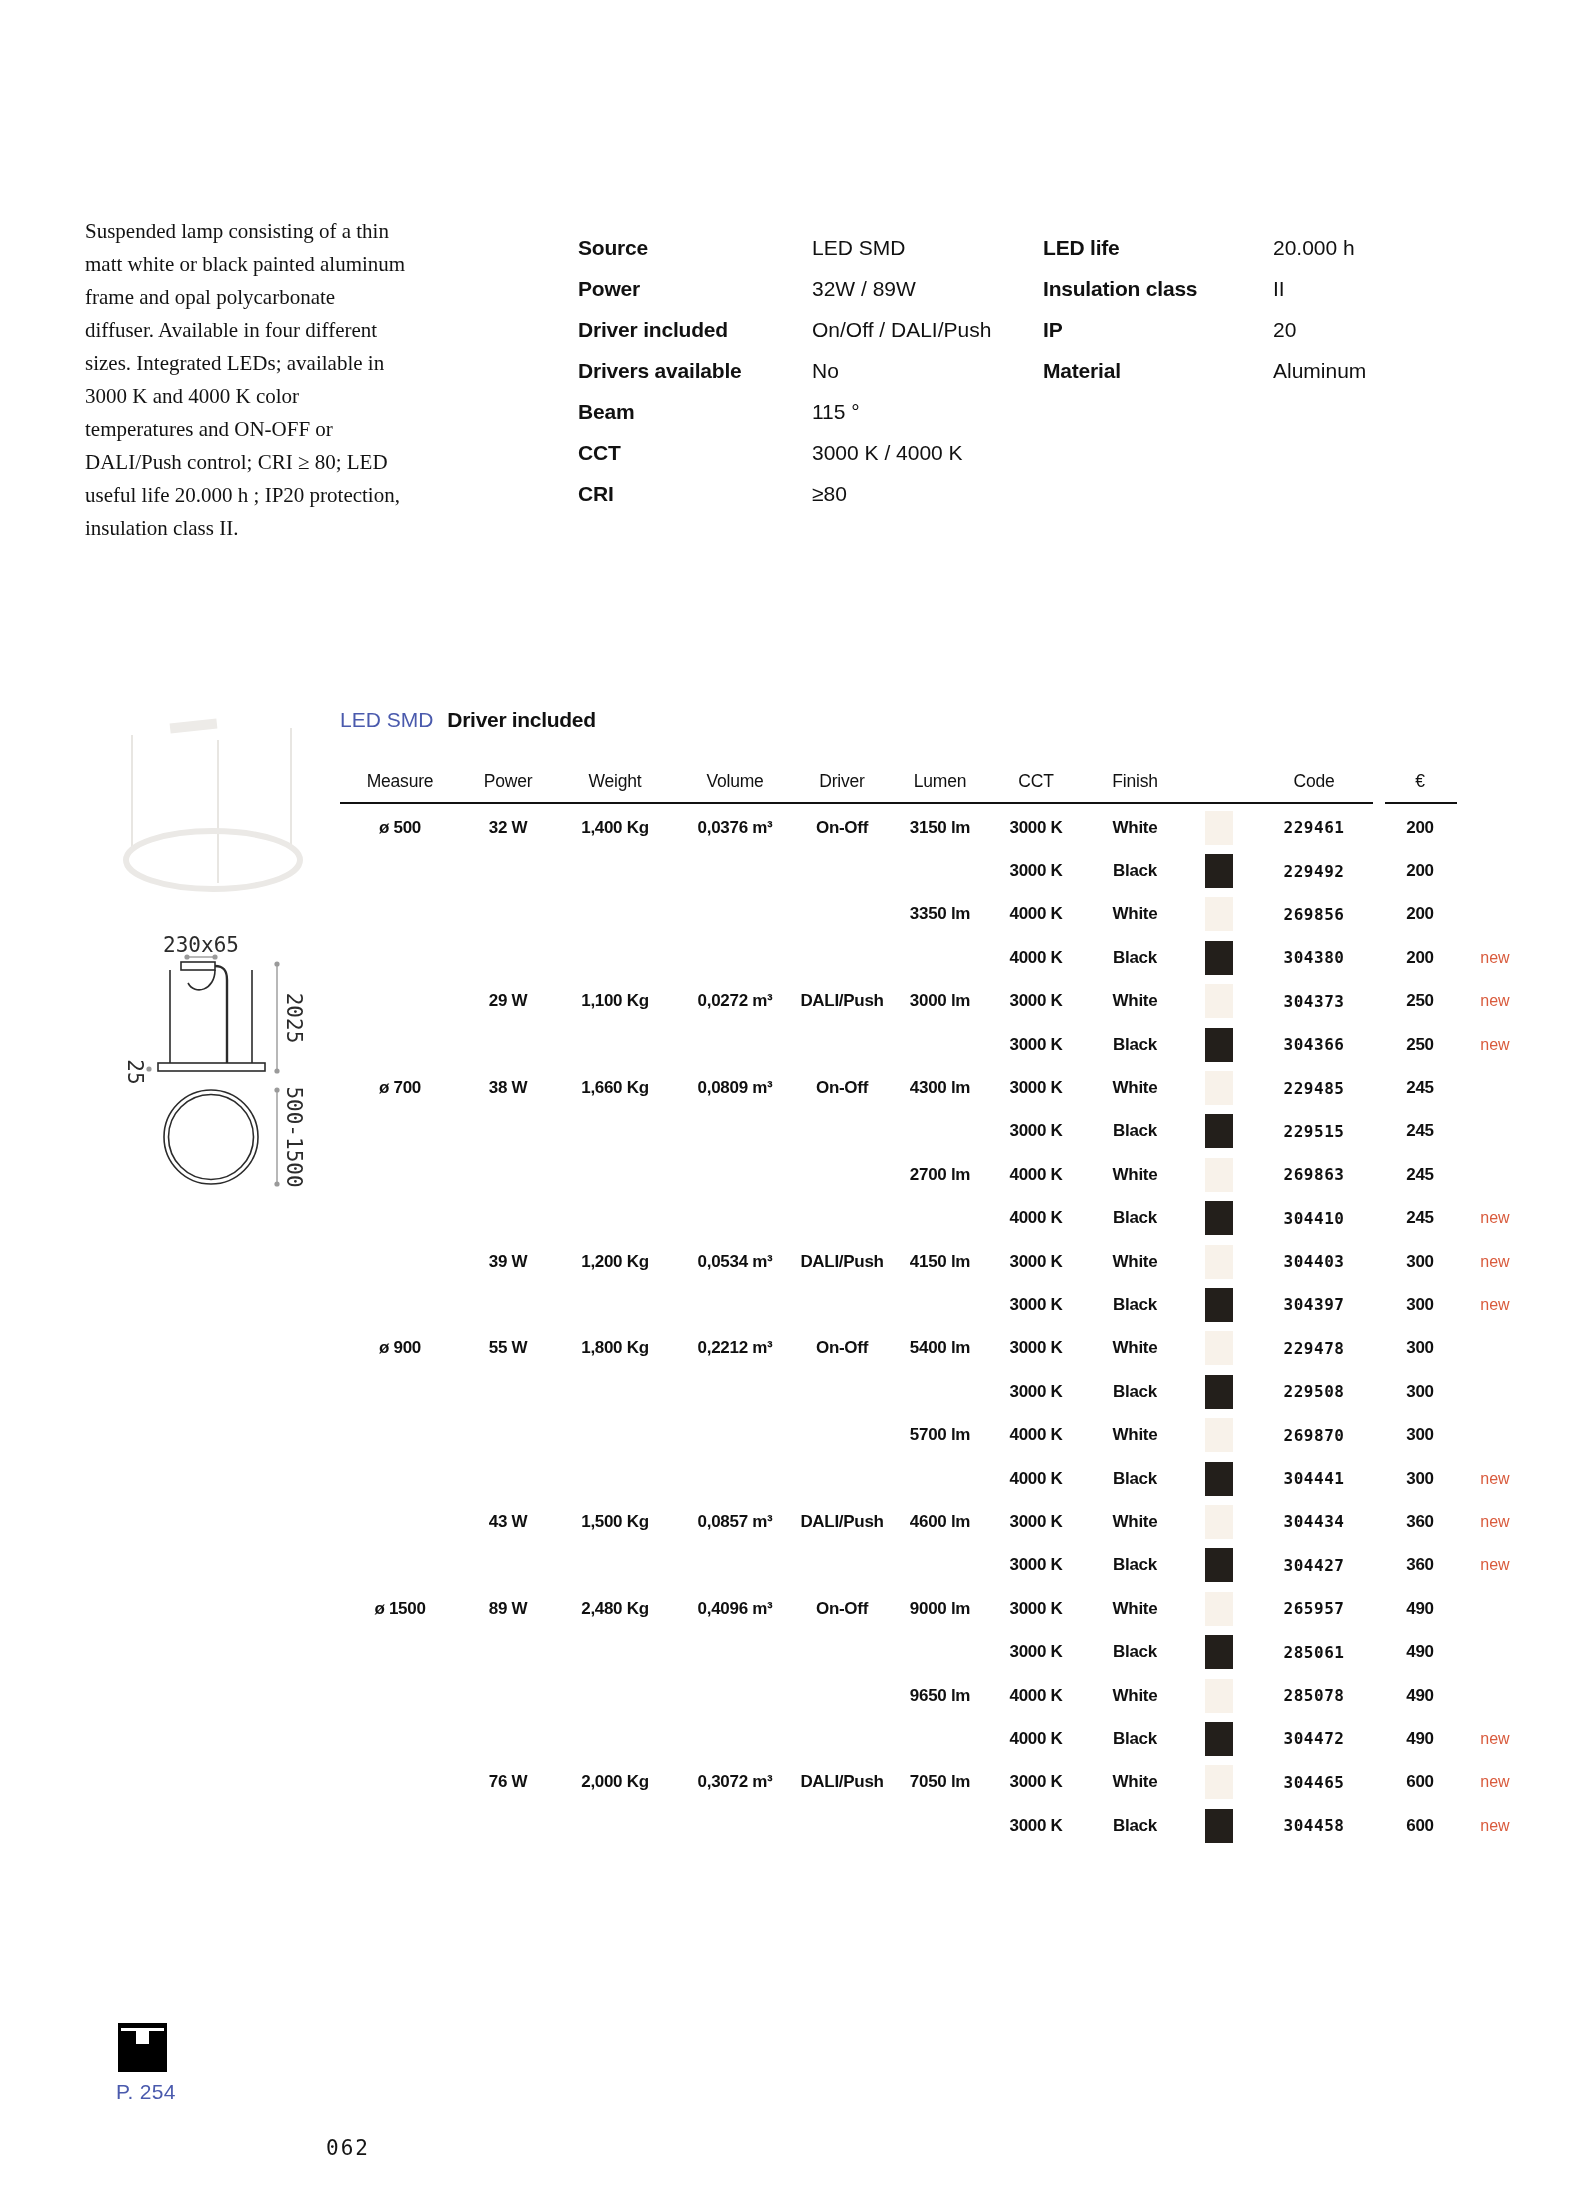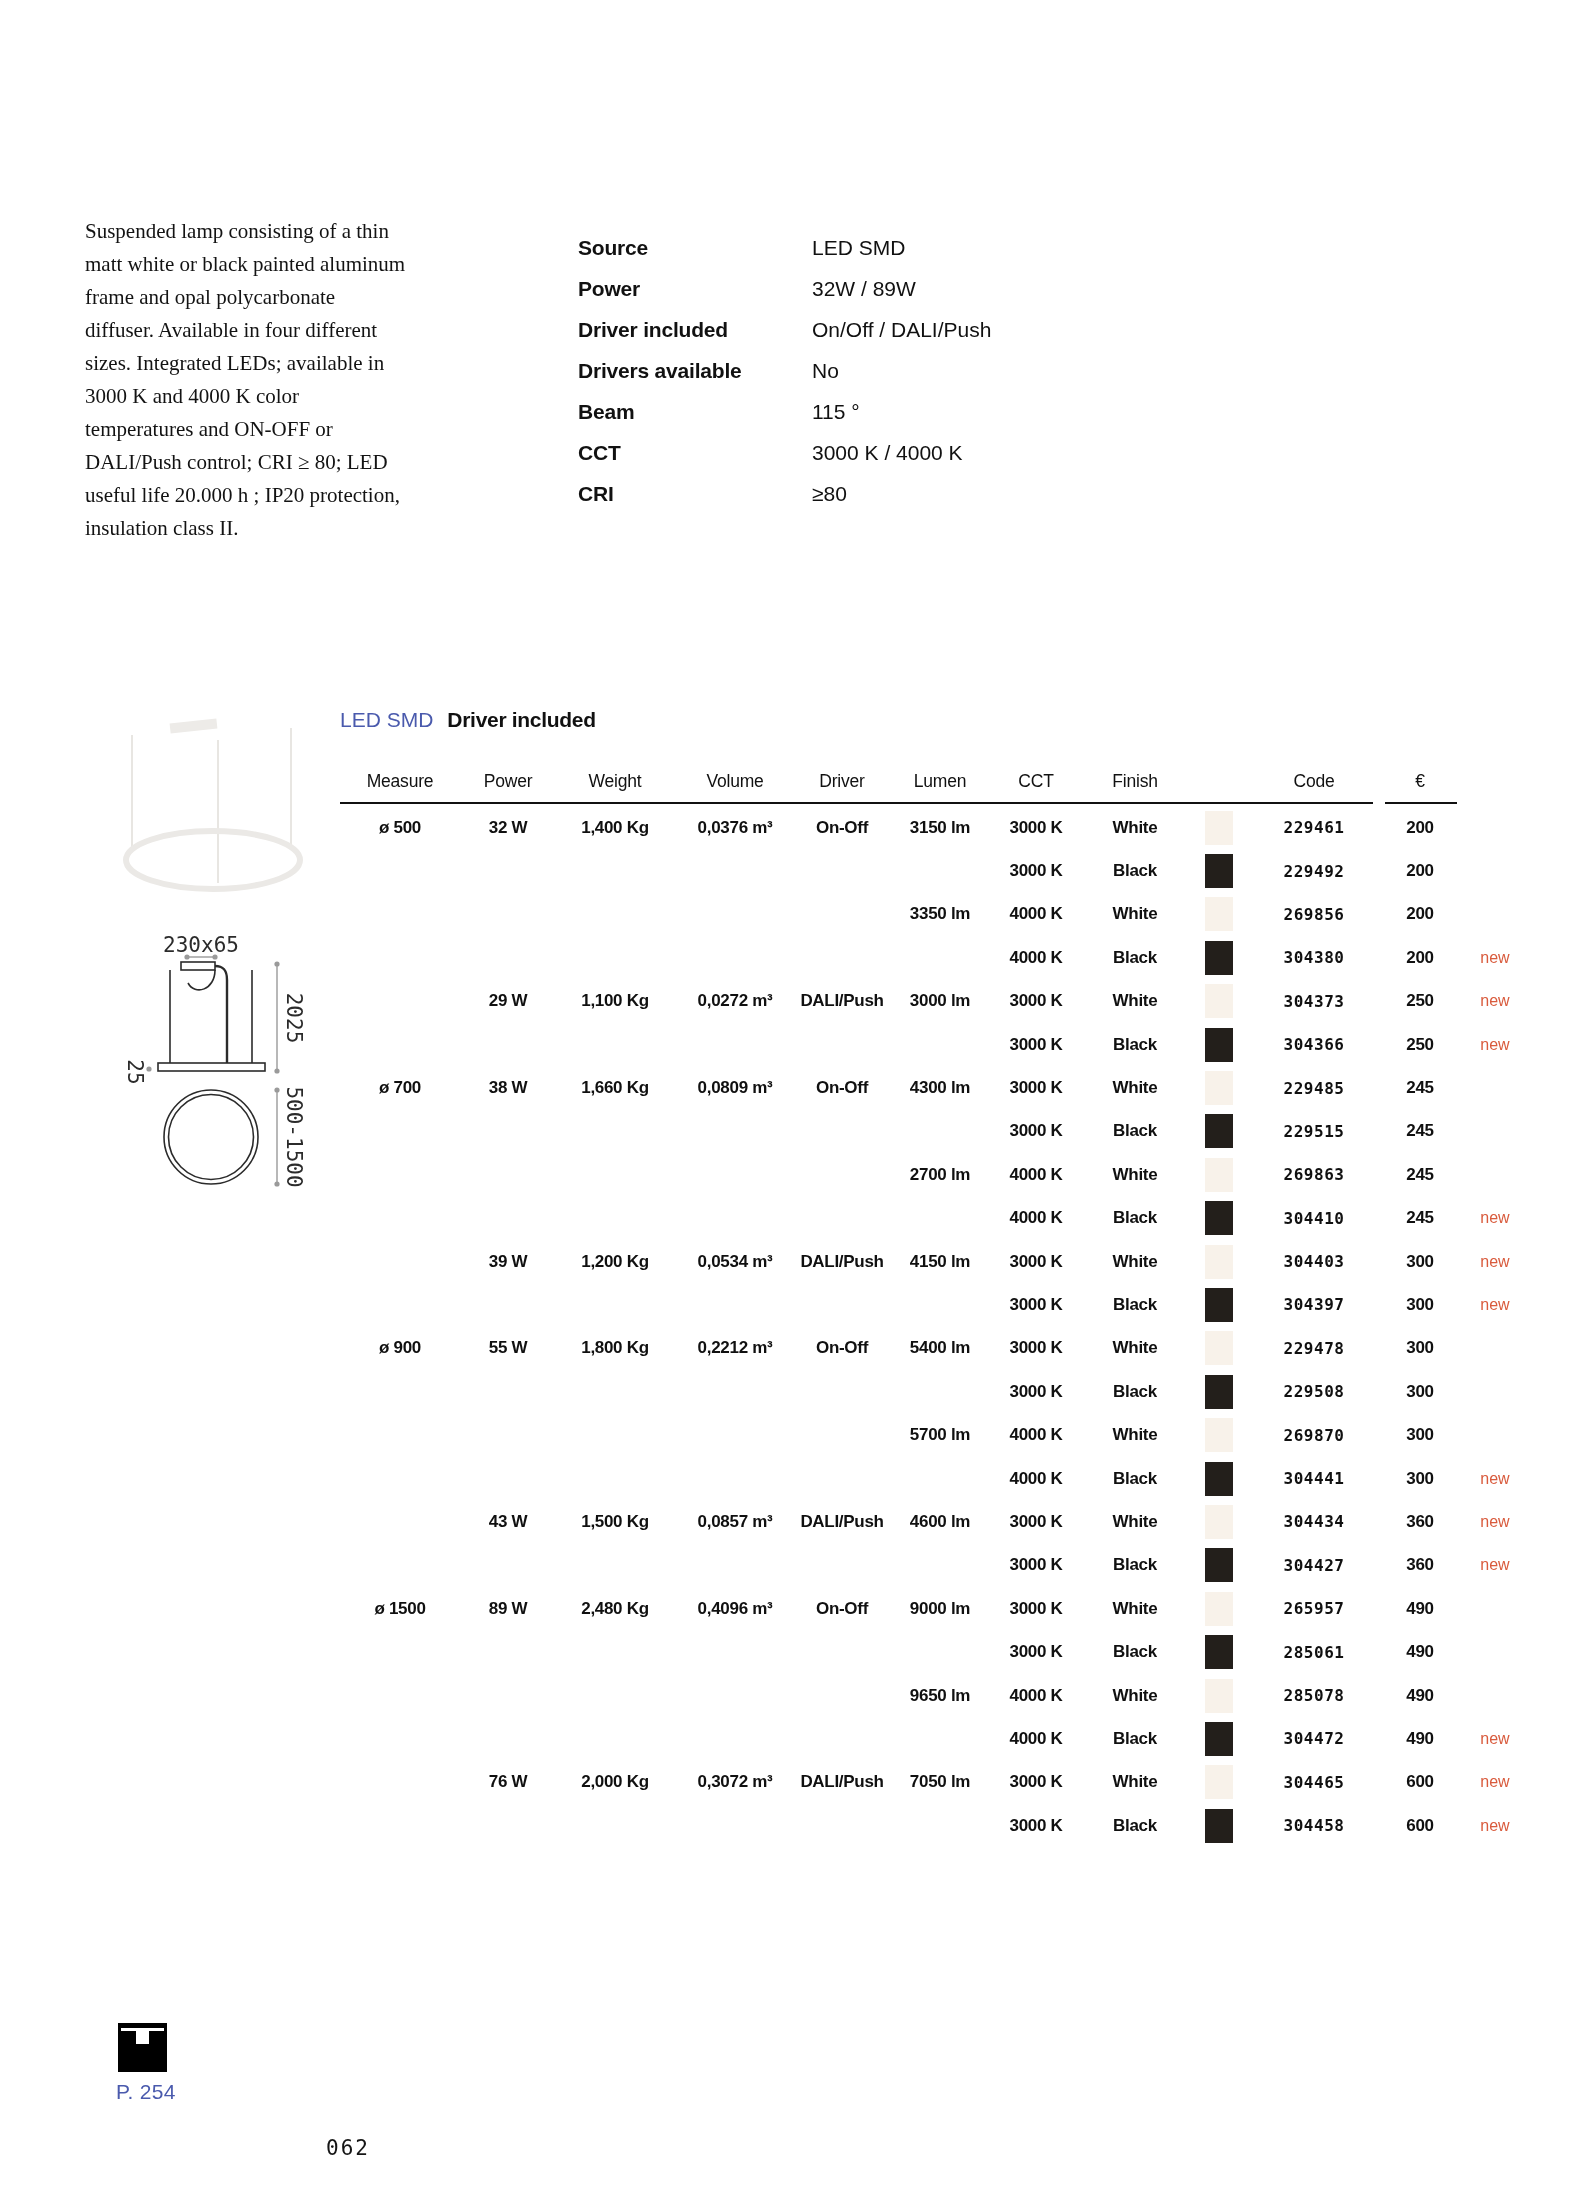--- a/index.html
+++ b/index.html
@@ -93,20 +93,38 @@
         <div class="spec-label">Beam</div>
         <div class="spec-value">115 °</div>
       </div>
       <div class="spec-row">
         <div class="spec-label">CCT</div>
         <div class="spec-value">3000 K / 4000 K</div>
       </div>
       <div class="spec-row">
         <div class="spec-label">CRI</div>
         <div class="spec-value">≥80</div>
+      </div>
+    </div>
+  <div class="specs col2">
+      <div class="spec-row">
+        <div class="spec-label">LED life</div>
+        <div class="spec-value">20.000 h</div>
+      </div>
+      <div class="spec-row">
+        <div class="spec-label">Insulation class</div>
+        <div class="spec-value">II</div>
+      </div>
+      <div class="spec-row">
+        <div class="spec-label">IP</div>
+        <div class="spec-value">20</div>
+      </div>
+      <div class="spec-row">
+        <div class="spec-label">Material</div>
+        <div class="spec-value">Aluminum</div>
       </div>
     </div>
 
   <svg class="diagram" viewBox="0 0 240 500" width="240" height="500">
     <g stroke="#e8e6e2" fill="none">
       <line x1="57" y1="35" x2="57" y2="150" stroke-width="2"></line>
       <line x1="216" y1="28" x2="216" y2="147" stroke-width="2"></line>
       <line x1="143" y1="40" x2="143" y2="183" stroke-width="2"></line>
       <rect x="95" y="21" width="47" height="10" fill="#edebe8" stroke="none" transform="rotate(-6 118 26)"></rect>
       <ellipse cx="138" cy="160" rx="87" ry="29" stroke="#ebe9e6" stroke-width="6"></ellipse>

